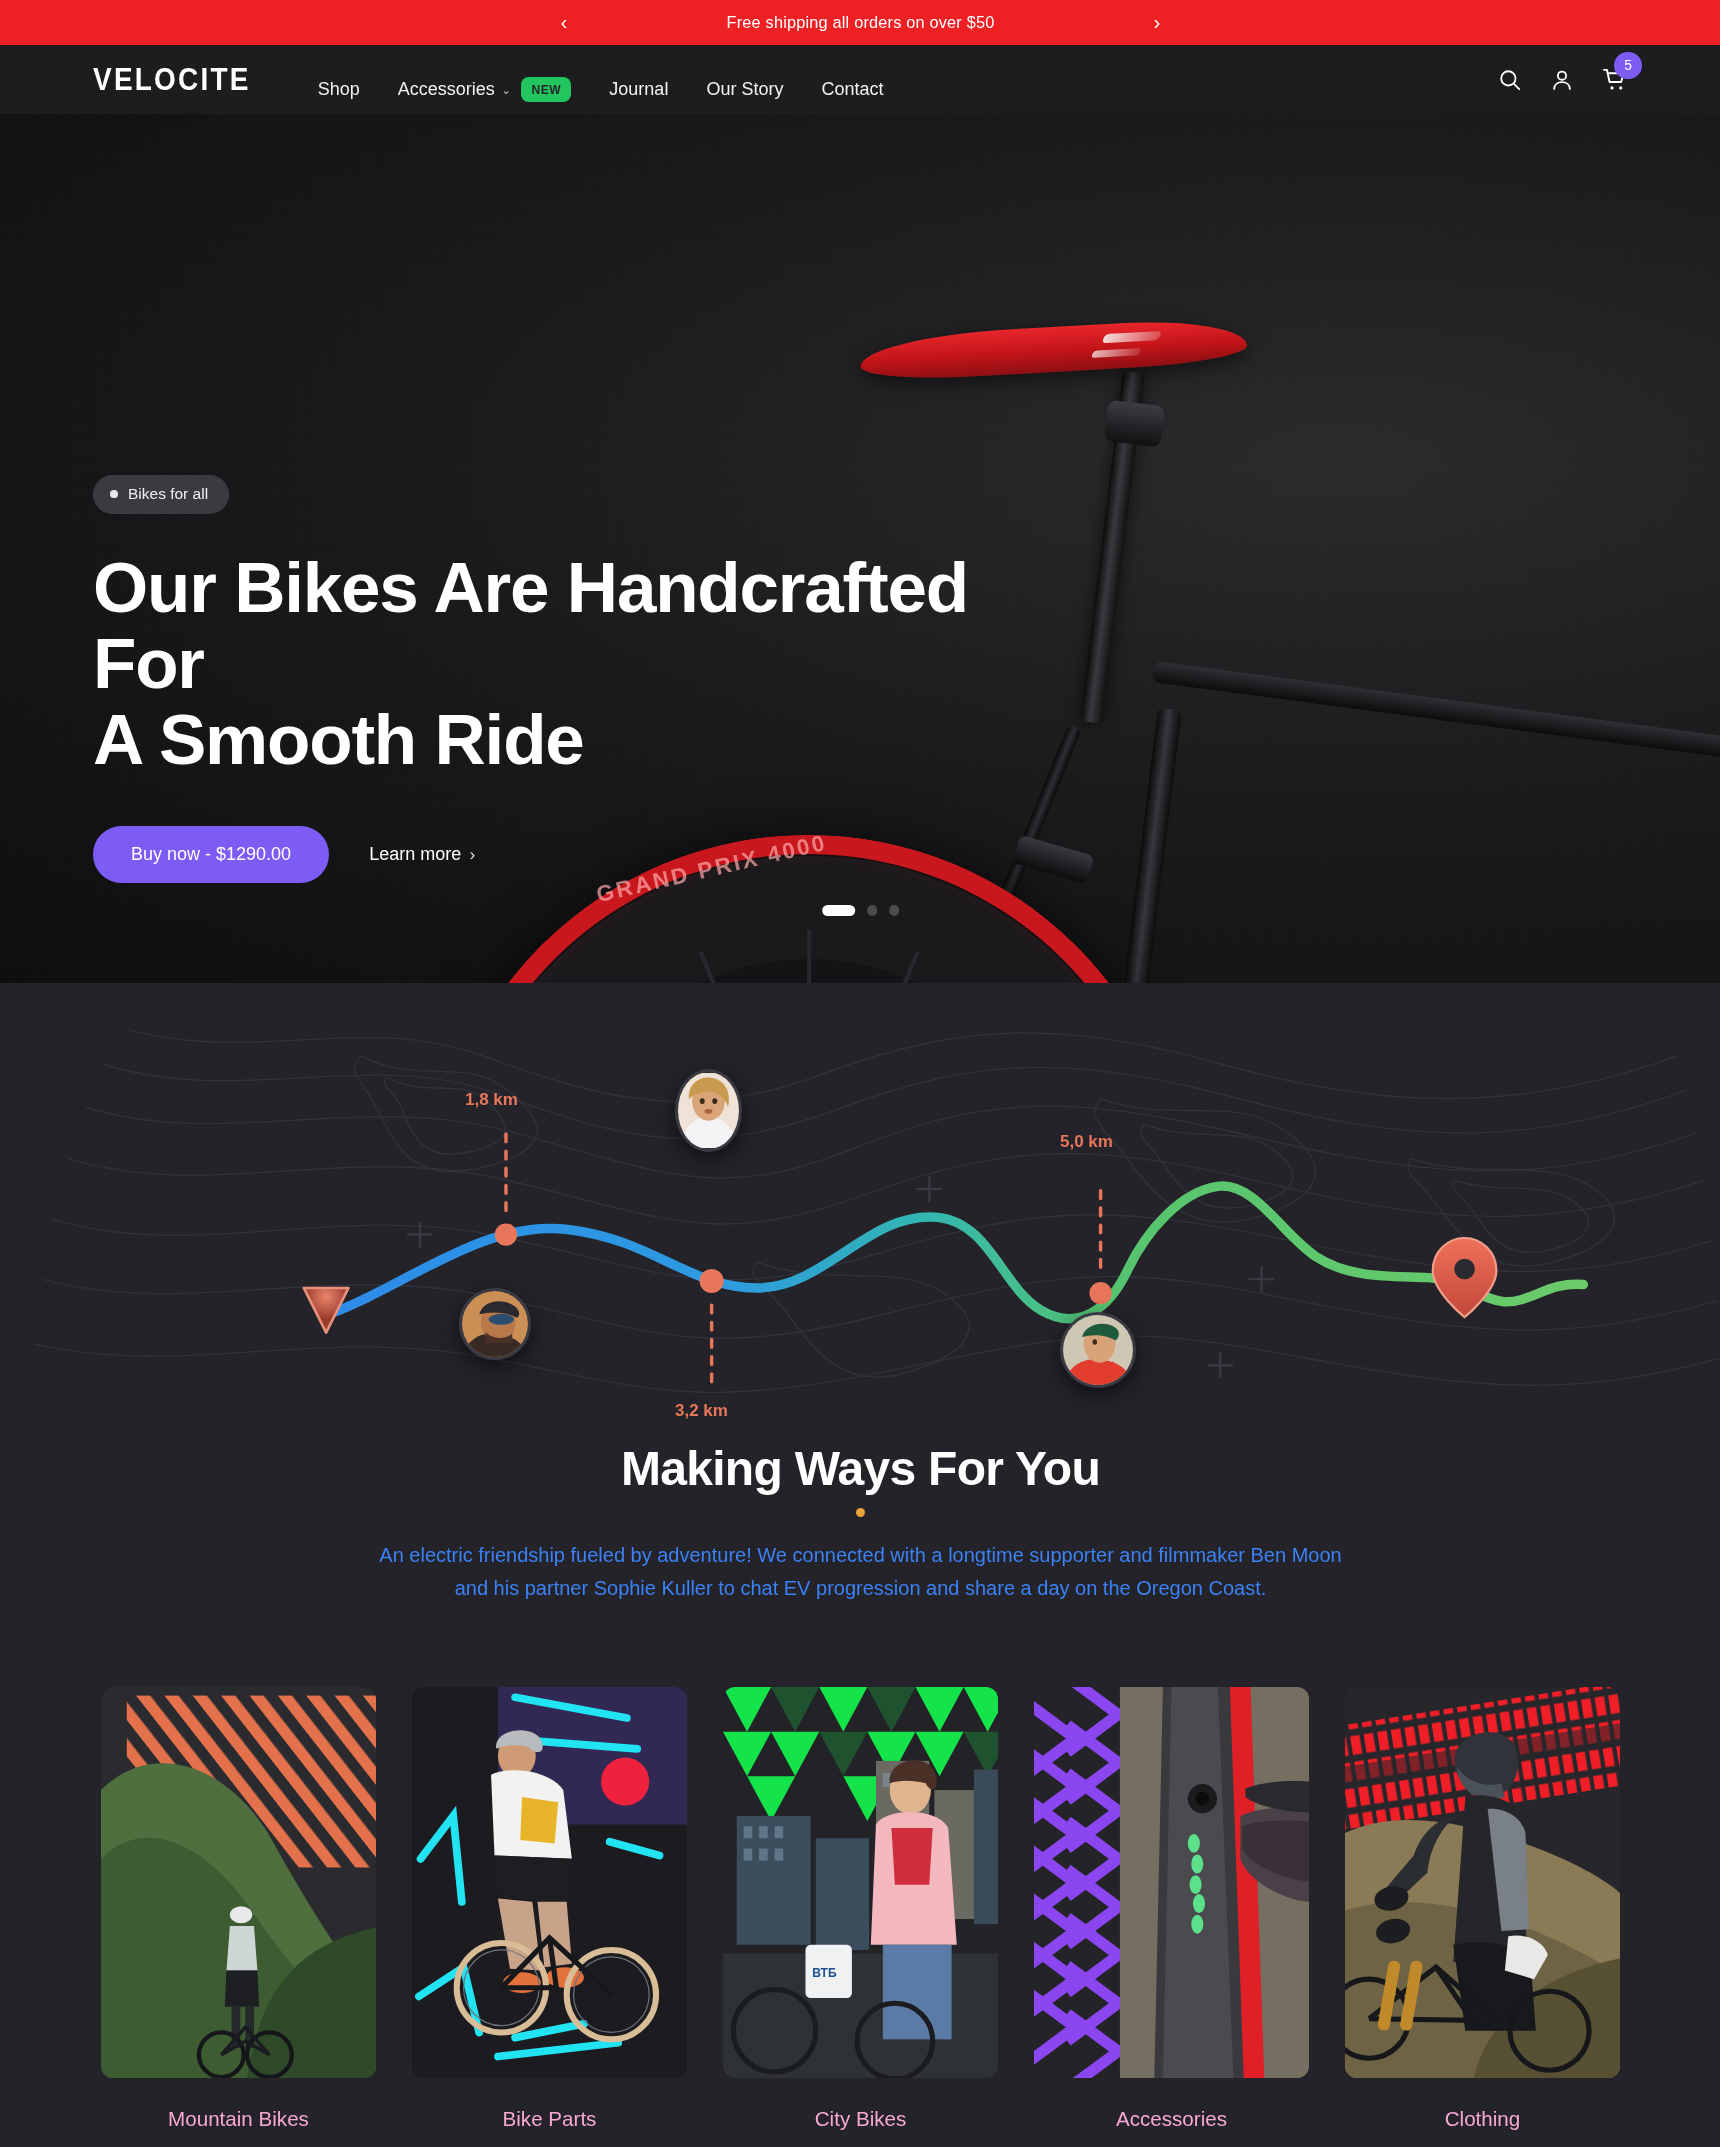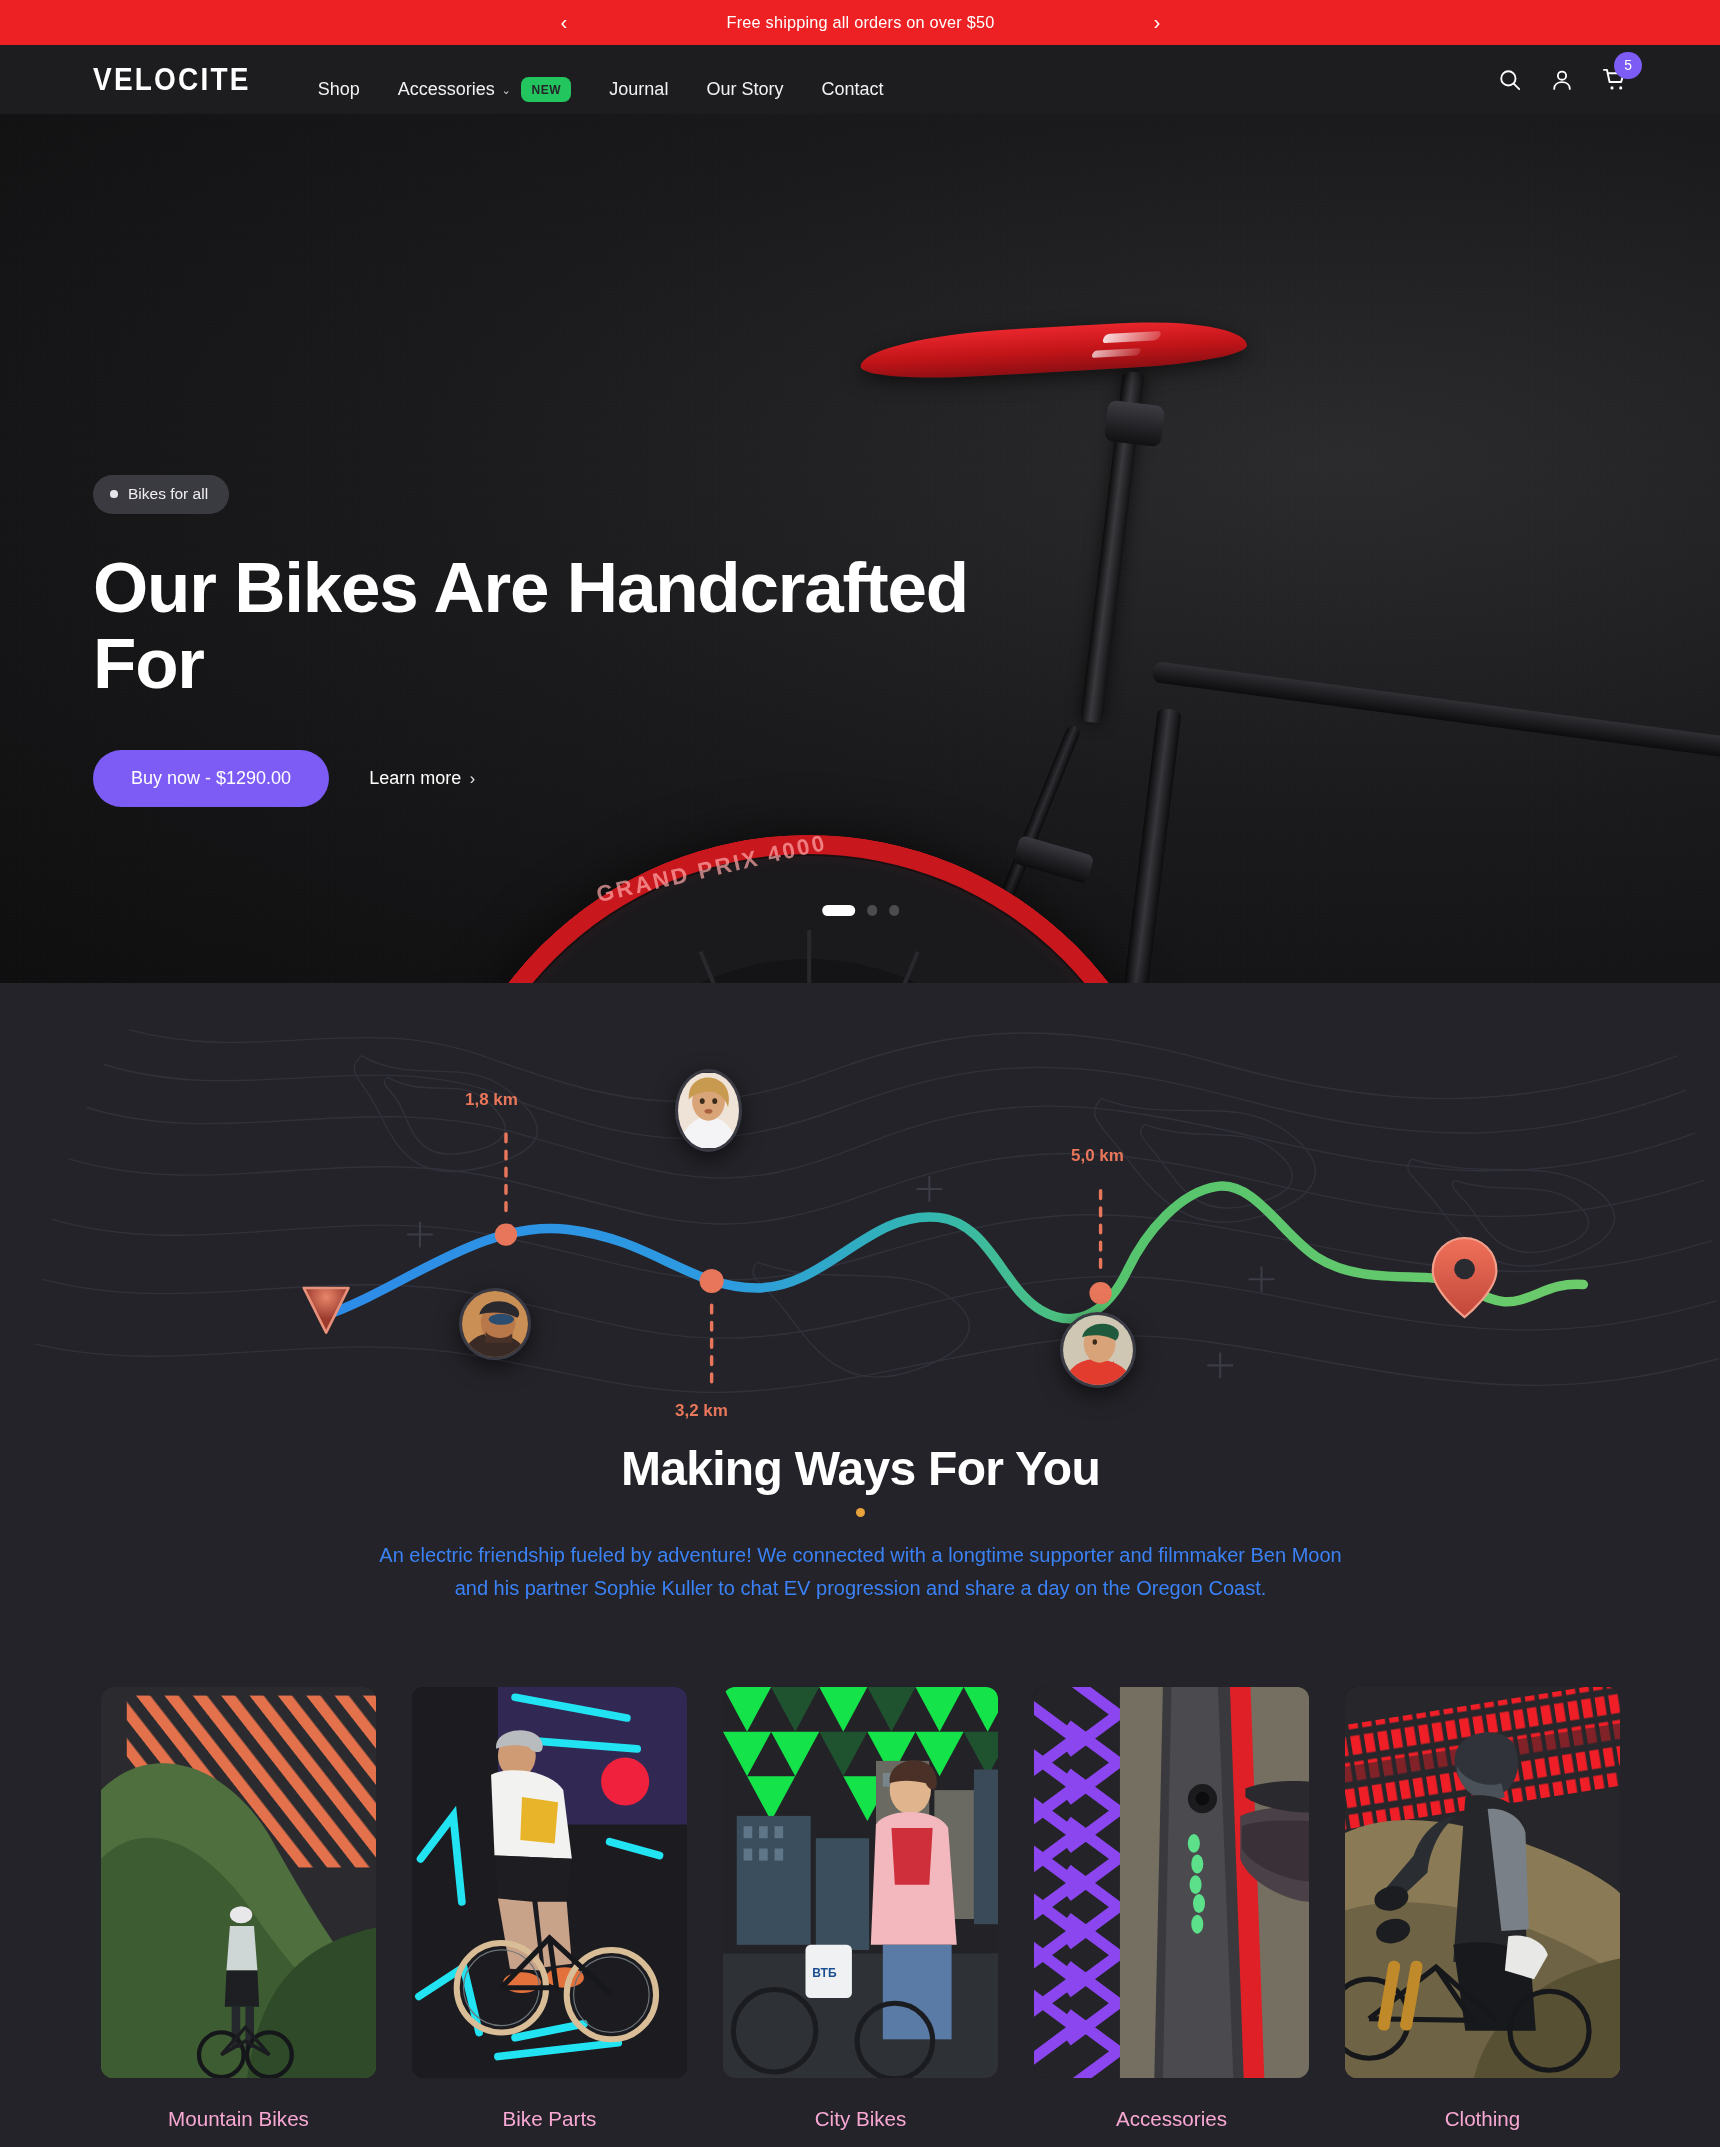--- a/index.html
+++ b/index.html
@@ -303,20 +303,21 @@
     <div class="tire-text">GRAND PRIX 4000</div>
   </div>
 
   <div class="hero-content">
     <div class="pill">
       <span class="pill-dot"></span>
       <span>Bikes for all</span>
     </div>
     <h1 class="hero-title">
       <span>Our Bikes Are Handcrafted For</span><br>
+      <span>A Smooth Ride</span>
     </h1>
     <div class="hero-cta">
       <button class="buy-btn">Buy now - $1290.00</button>
       <div class="learn">
         <span>Learn more</span>
         <span class="learn-chev">›</span>
       </div>
     </div>
   </div>
 
@@ -398,21 +399,21 @@
 
       <g>
         <path d="M1665 310 C 1665 288, 1682 272, 1702 272 C 1722 272, 1739 288, 1739 310
                  C 1739 334, 1702 364, 1702 364 C 1702 364, 1665 334, 1665 310 Z" fill="url(#pinGrad)" stroke="#F2A08C" stroke-width="2.5"></path>
         <circle cx="1702" cy="308" r="12" fill="#2a2a31"></circle>
       </g>
     </svg>
 
     <div class="km-label" style="left:465px; top:86px;">1,8 km</div>
     <div class="km-label" style="left:675px; top:397px;">3,2 km</div>
-    <div class="km-label" style="left:1060px; top:142px;margin-left:11px;">5,0 km</div>
+    <div class="km-label" style="left:1060px; top:128px;">5,0 km</div>
 
     <div class="avatar" style="left:675px; top:65px; width:67px; height:83px;">
       <svg width="100%" height="100%" viewBox="0 0 78 96">
         <rect width="78" height="96" fill="#efe2d6"></rect>
         <path d="M0 96 C 8 64, 26 56, 39 56 C 52 56, 70 64, 78 96 Z" fill="#f4f4f6"></path>
         <ellipse cx="39" cy="36" rx="21" ry="25" fill="#d9a578"></ellipse>
         <path d="M14 34 C 12 12, 30 4, 42 6 C 62 9, 68 26, 64 44 C 60 30, 48 22, 36 24 C 26 26, 18 28, 14 34 Z" fill="#c89a4f"></path>
         <ellipse cx="31" cy="36" rx="3.2" ry="3.8" fill="#3a2a1c"></ellipse>
         <ellipse cx="47" cy="36" rx="3.2" ry="3.8" fill="#3a2a1c"></ellipse>
         <ellipse cx="39" cy="49" rx="5" ry="3" fill="#a9603f"></ellipse>

